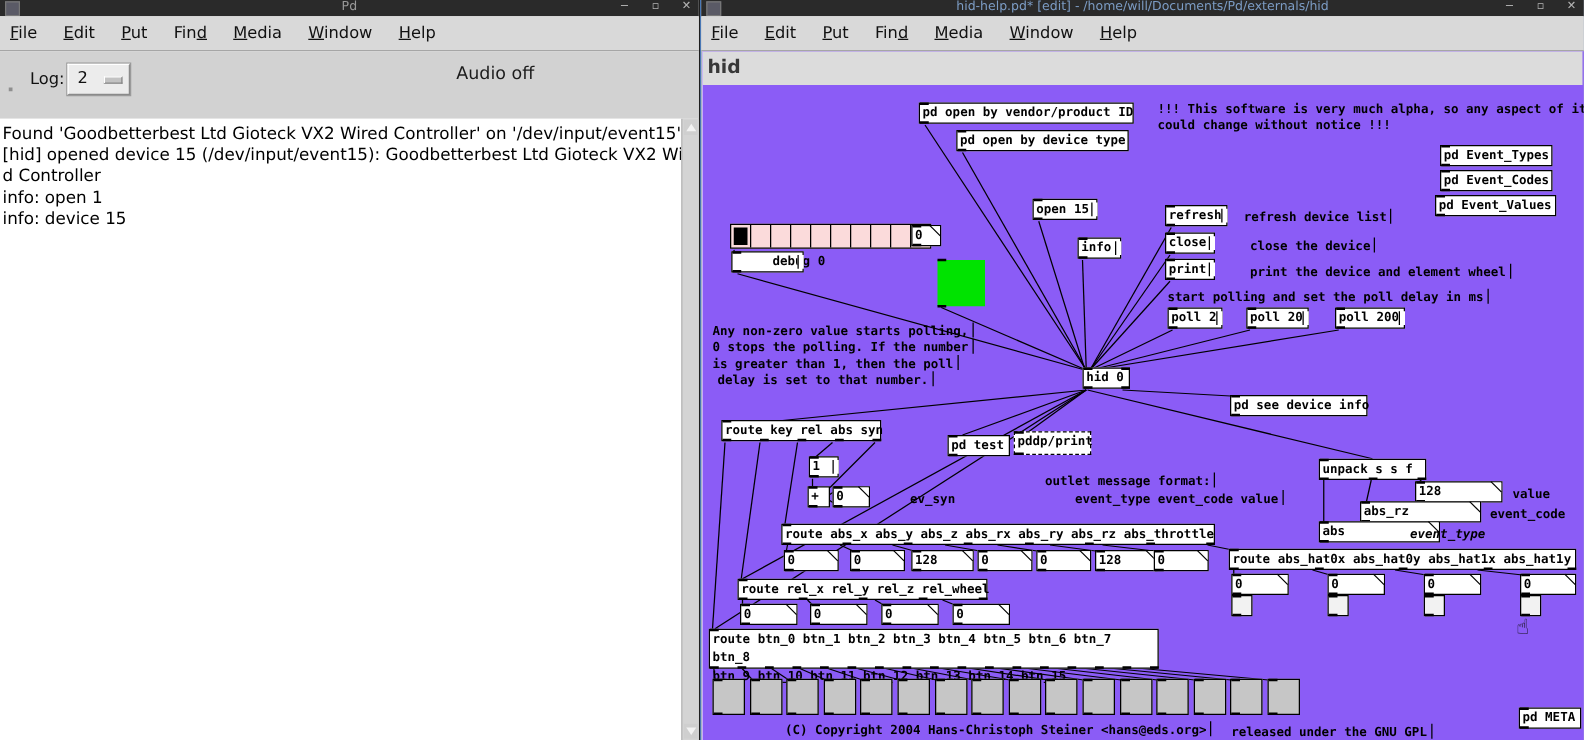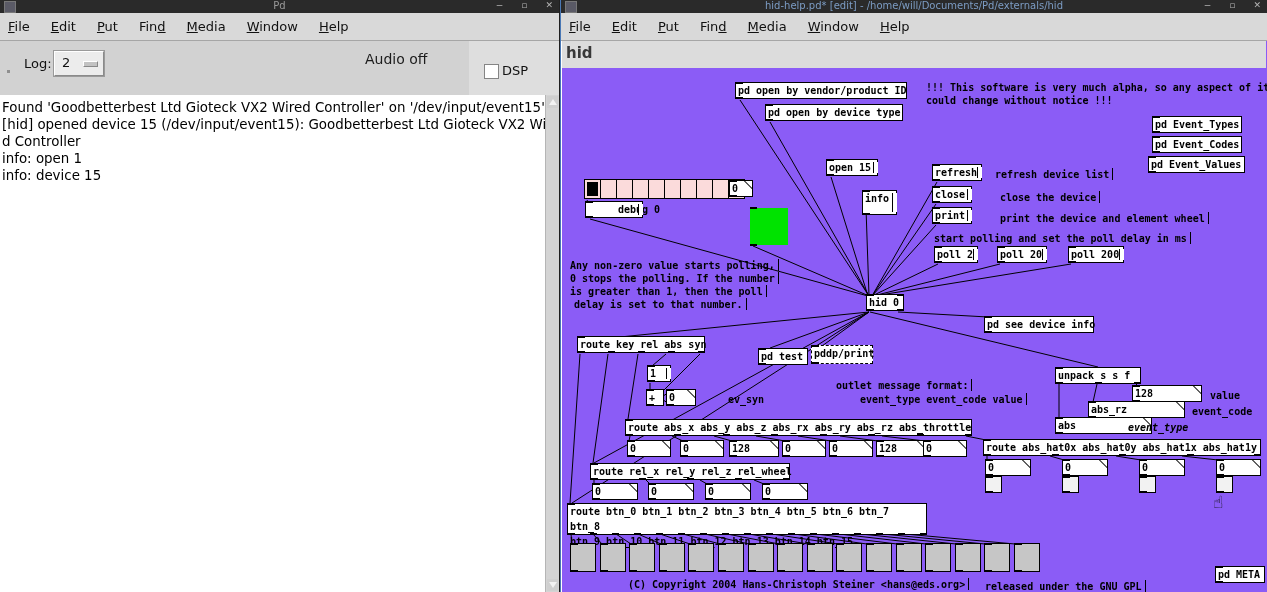--- a/index.html
+++ b/index.html
@@ -92,24 +92,20 @@
       <span class="menu-item"><span class="u">H</span>elp</span>
     </div>
   <div class="toolbar">
     <div class="grip"></div>
     <div class="log-label">Log:</div>
     <div class="log-dd">
       <span>2</span>
       <span class="log-ind"></span>
     </div>
     <div class="audio-status">Audio off</div>
-    <div class="dsp-panel">
-      <div class="dsp-check"></div>
-      <div class="dsp-label">DSP</div>
-    </div>
   </div>
   <div class="console" id="consoleL">
       <div>Found 'Goodbetterbest Ltd Gioteck VX2 Wired Controller' on '/dev/input/event15'</div>
       <div>[hid] opened device 15 (/dev/input/event15): Goodbetterbest Ltd Gioteck VX2 Wire</div>
       <div>d Controller</div>
       <div>info: open 1</div>
       <div>info: device 15</div>
     </div>
   <div class="vscroll">
     <div class="sb-arrow up"></div>
@@ -212,21 +208,21 @@
       <div class="node obj" style="left: 173px; top: 41px; width: 172px; height: 17px;">pd open by vendor/product ID<span class="nub" style="top: -1px; left: 0px;"></span><span class="nub" style="bottom: -1px; left: 0px;"></span></div>
       <div class="node obj" style="left: 203px; top: 63px; width: 138px; height: 17px;">pd open by device type<span class="nub" style="top: -1px; left: 0px;"></span><span class="nub" style="bottom: -1px; left: 0px;"></span></div>
       <div class="node obj" style="left: 590px; top: 75px; width: 90px; height: 17px;">pd Event_Types<span class="nub" style="top: -1px; left: 0px;"></span><span class="nub" style="bottom: -1px; left: 0px;"></span></div>
       <div class="node obj" style="left: 590px; top: 95px; width: 90px; height: 17px;">pd Event_Codes<span class="nub" style="top: -1px; left: 0px;"></span><span class="nub" style="bottom: -1px; left: 0px;"></span></div>
       <div class="node obj" style="left: 586px; top: 115px; width: 97px; height: 17px;">pd Event_Values<span class="nub" style="top: -1px; left: 0px;"></span><span class="nub" style="bottom: -1px; left: 0px;"></span></div>
       <div class="node msg" style="left: 264px; top: 118px; width: 52px; height: 17px;">open 15<span class="nub" style="top: -1px; left: 0px;"></span><span class="nub" style="bottom: -1px; left: 0px;"></span></div>
       <div class="node msg" style="left: 370px; top: 123px; width: 50px; height: 17px;">refresh<span class="nub" style="top: -1px; left: 0px;"></span><span class="nub" style="bottom: -1px; left: 0px;"></span></div>
       <div class="node cmt bar" style="left: 433px; top: 126px; height: 17px;">refresh device list</div>
       <div class="node msg" style="left: 370px; top: 145px; width: 40px; height: 17px;">close<span class="nub" style="top: -1px; left: 0px;"></span><span class="nub" style="bottom: -1px; left: 0px;"></span></div>
       <div class="node cmt bar" style="left: 438px; top: 149px; height: 17px;">close the device</div>
-      <div class="node msg" style="left: 300px; top: 149px; width: 35px; height: 25px;">info<span class="nub" style="top: -1px; left: 0px;"></span><span class="nub" style="bottom: -1px; left: 0px;"></span></div>
+      <div class="node msg" style="left: 300px; top: 149px; width: 35px; height: 17px;">info<span class="nub" style="top: -1px; left: 0px;"></span><span class="nub" style="bottom: -1px; left: 0px;"></span></div>
       <div class="node msg" style="left: 370px; top: 166px; width: 40px; height: 17px;">print<span class="nub" style="top: -1px; left: 0px;"></span><span class="nub" style="bottom: -1px; left: 0px;"></span></div>
       <div class="node cmt bar" style="left: 438px; top: 170px; height: 17px;">print the device and element wheel</div>
       <div class="node cmt bar" style="left: 372px; top: 190px; height: 17px;">start polling and set the poll delay in ms</div>
       <div class="node msg" style="left: 372px; top: 205px; width: 44px; height: 17px;">poll 2<span class="nub" style="top: -1px; left: 0px;"></span><span class="nub" style="bottom: -1px; left: 0px;"></span></div>
       <div class="node msg" style="left: 435px; top: 205px; width: 50px; height: 17px;">poll 20<span class="nub" style="top: -1px; left: 0px;"></span><span class="nub" style="bottom: -1px; left: 0px;"></span></div>
       <div class="node msg" style="left: 506px; top: 205px; width: 56px; height: 17px;">poll 200<span class="nub" style="top: -1px; left: 0px;"></span><span class="nub" style="bottom: -1px; left: 0px;"></span></div>
       <div class="node hradio" style="left: 22px; top: 138px; width: 161px; height: 20px;"><span class="cell sel"></span><span class="cell"></span><span class="cell"></span><span class="cell"></span><span class="cell"></span><span class="cell"></span><span class="cell"></span><span class="cell"></span><span class="cell"></span><span class="cell"></span></div>
       <div class="node num" style="left: 167px; top: 139px; width: 24px; height: 17px;">0<span class="nub" style="top: -1px; left: 0px;"></span><span class="nub" style="bottom: -1px; left: 0px;"></span></div>
       <div class="node msg" style="left: 23px; top: 160px; width: 58px; height: 17px; padding-left: 32px;">debug 0<span class="nub" style="top: -1px; left: 0px;"></span><span class="nub" style="bottom: -1px; left: 0px;"></span></div>
       <div class="node gcnv" style="left: 188px; top: 167px; width: 38px; height: 37px;"><span class="nub" style="top: -1px; left: 0px;"></span><span class="nub" style="bottom: -1px; left: 0px;"></span></div>

